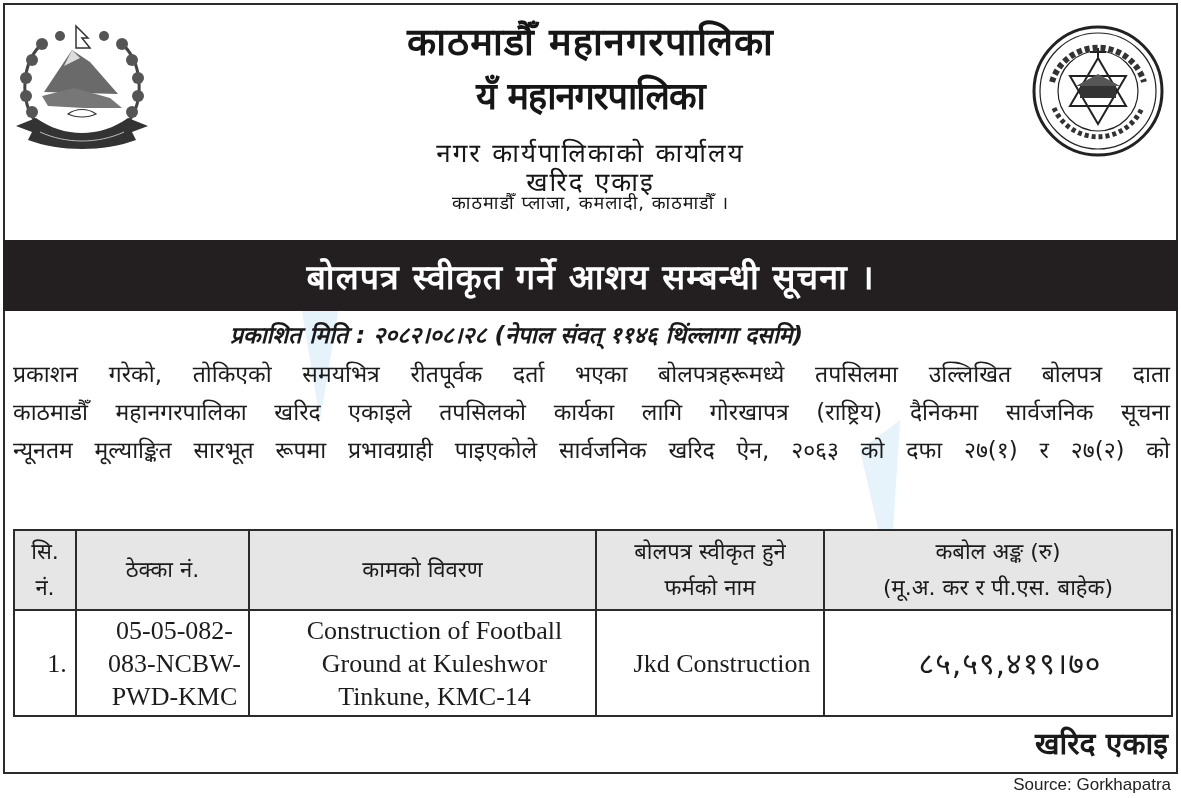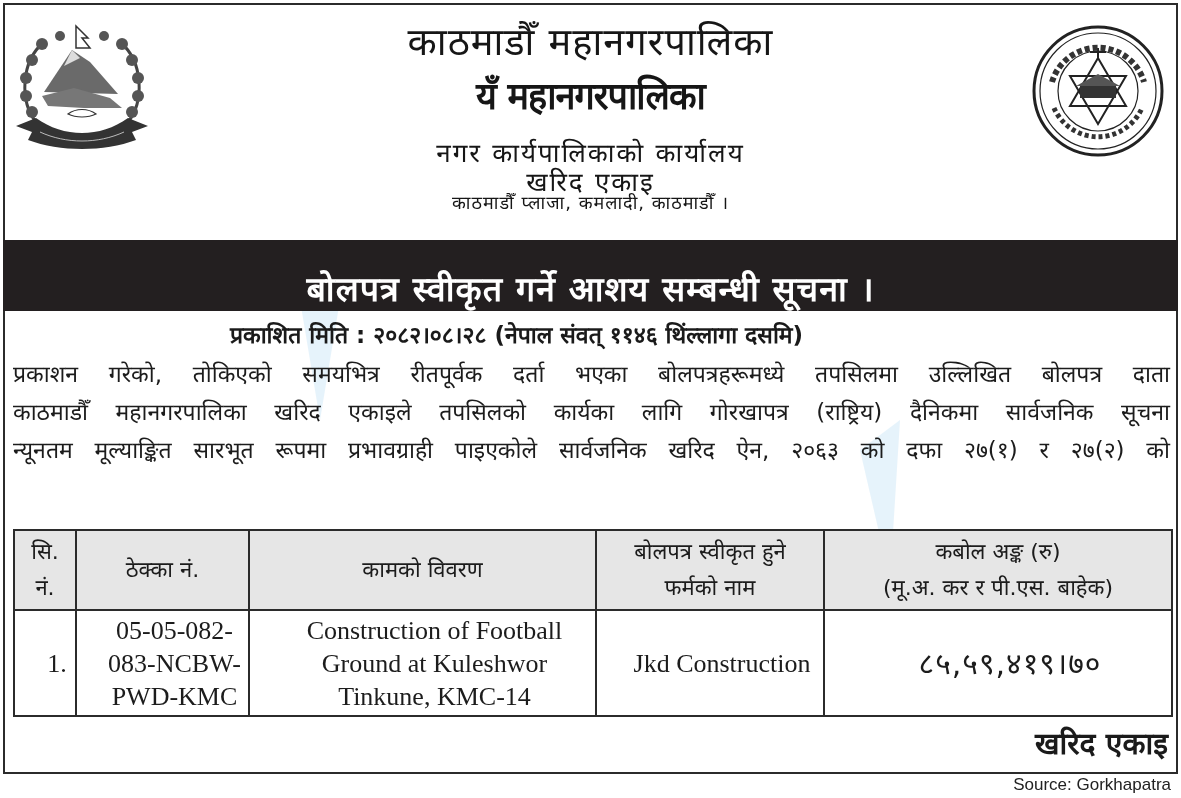--- a/index.html
+++ b/index.html
@@ -43,21 +43,21 @@
       position: absolute;
       left: 0;
       width: 1181px;
       text-align: center;
       white-space: nowrap;
       color: #161616;
     }
     .h1 {
       top: 14px;
       font-size: 38px;
-      font-weight: normal;
+      font-weight: bold;
       letter-spacing: 1px;
     }
     .h2 {
       top: 70px;
       font-size: 36px;
       font-weight: bold;
       font-family: "DejaVu Serif", serif;
       letter-spacing: -1px;
       transform: scaleY(1.05);
     }
@@ -79,39 +79,40 @@
     }
     
     .banner {
       position: absolute;
       left: 3px;
       top: 240px;
       width: 1175px;
       height: 71px;
       background: #231f20;
       display: flex;
-      align-items: flex-end;
+      align-items: center;
       justify-content: center;
     }
     .banner-text {
       color: #ffffff;
       font-size: 34px;
       font-weight: bold;
       letter-spacing: 1px;
       white-space: nowrap;
     }
     .pubdate {
       position: absolute;
       left: 0;
       width: 1033px;
       top: 318px;
       text-align: center;
       font-size: 23px;
       font-weight: bold;
       white-space: nowrap;
+      font-style: italic;
     }
     .body-text {
       position: absolute;
       left: 13px;
       top: 355px;
       width: 1157px;
       font-size: 23px;
       line-height: 38px;
       text-align: justify;
       color: #1c1c1c;

